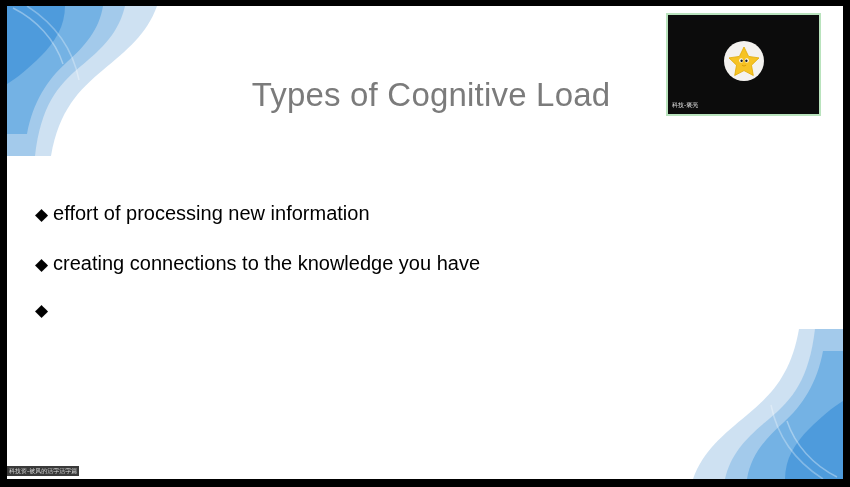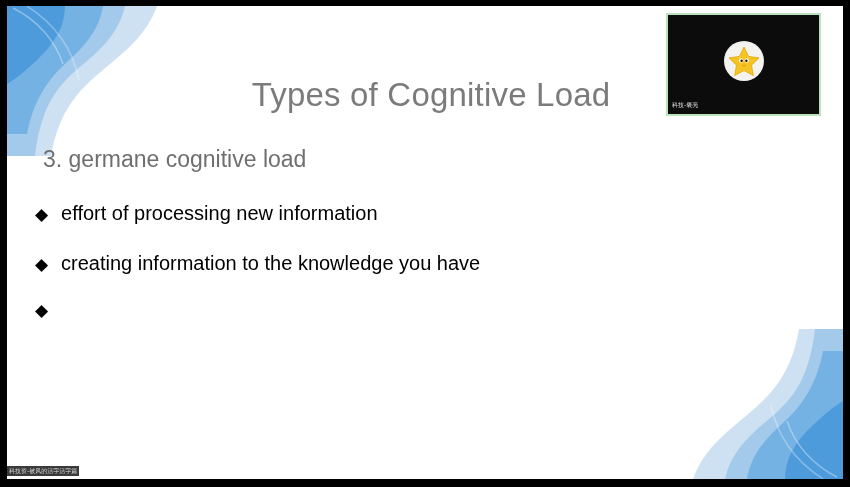--- a/index.html
+++ b/index.html
@@ -91,21 +91,21 @@
     color: #000000;
     font-size: 20px;
   }
   .bullet-mark {
     font-size: 17px;
     line-height: 1;
     color: #000000;
     flex: 0 0 auto;
   }
   .bullet-text {
-    margin-left: 13px;
+    margin-left: 5px;
     white-space: pre;
   }
 
   
   #video-tile {
     position: absolute;
     left: 659px;
     top: 7px;
     width: 155px;
     height: 103px;
@@ -176,32 +176,31 @@
         <path d="M210,150 L92,150 C98,124 114,108 136,90 C160,70 176,50 182,0 L210,0 Z" fill="#9fc8ea" opacity="0.9"></path>
         <path d="M210,150 L114,150 C118,126 132,110 150,94 C170,76 184,54 190,22 L210,22 Z" fill="#74b2e4"></path>
         <path d="M210,150 L152,150 C152,130 162,114 176,100 C188,88 200,78 210,72 Z" fill="#4e9bdc"></path>
         <path d="M204,148 C180,136 162,116 154,92" fill="none" stroke="#ffffff" stroke-opacity="0.35" stroke-width="1.5"></path>
         <path d="M190,150 C162,132 144,106 138,76" fill="none" stroke="#ffffff" stroke-opacity="0.3" stroke-width="1.5"></path>
       </svg>
     </div>
 
     <div id="title">Types of Cognitive Load</div>
 
-    <div id="subtitle">3. germane cognitive load</div>
 
     <div id="bullets">
 
       <div class="bullet-row">
         <span class="bullet-mark">◆</span>
         <span class="bullet-text">effort of processing new information</span>
       </div>
 
       <div class="bullet-row">
         <span class="bullet-mark">◆</span>
-        <span class="bullet-text">creating information to the knowledge you have</span>
+        <span class="bullet-text">creating connections to the knowledge you have</span>
       </div>
 
       <div class="bullet-row">
         <span class="bullet-mark">◆</span>
       </div>
 
     </div>
 
     <div id="video-tile">
       <div id="avatar">

